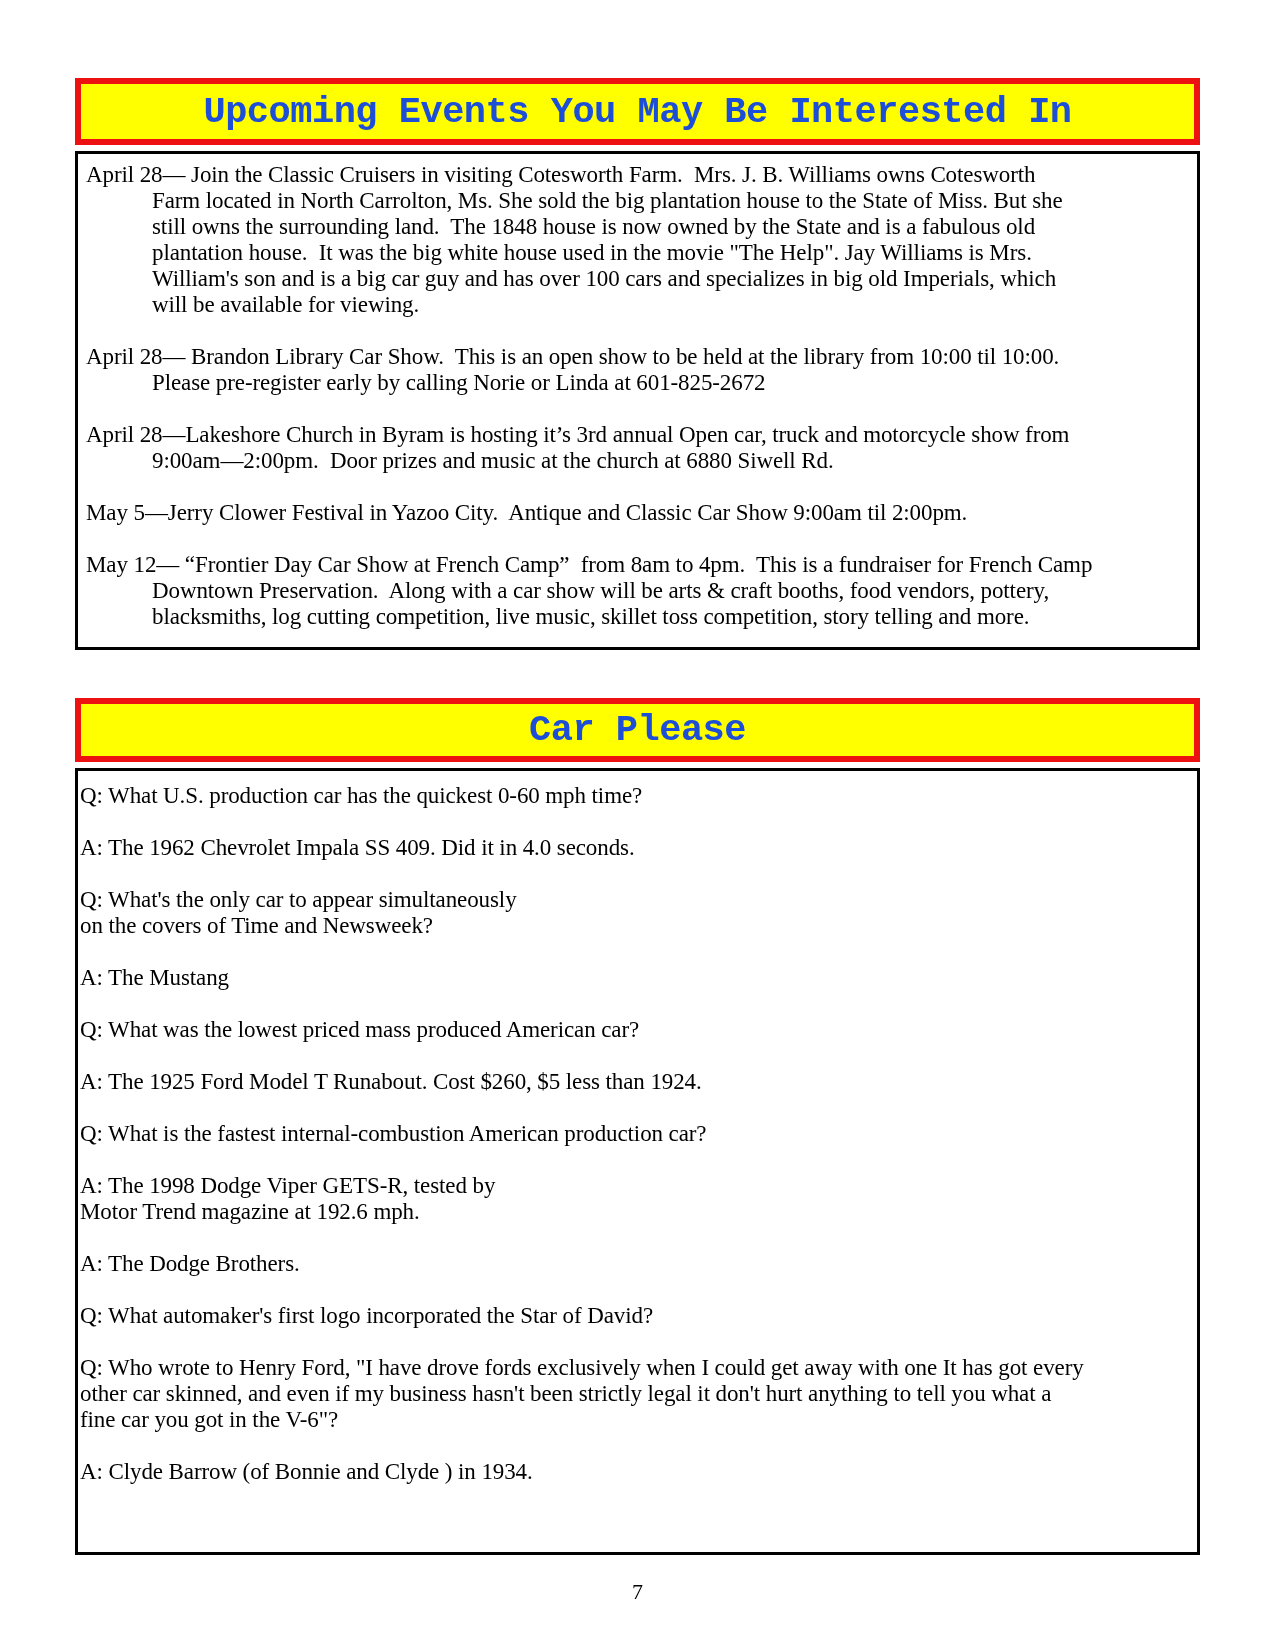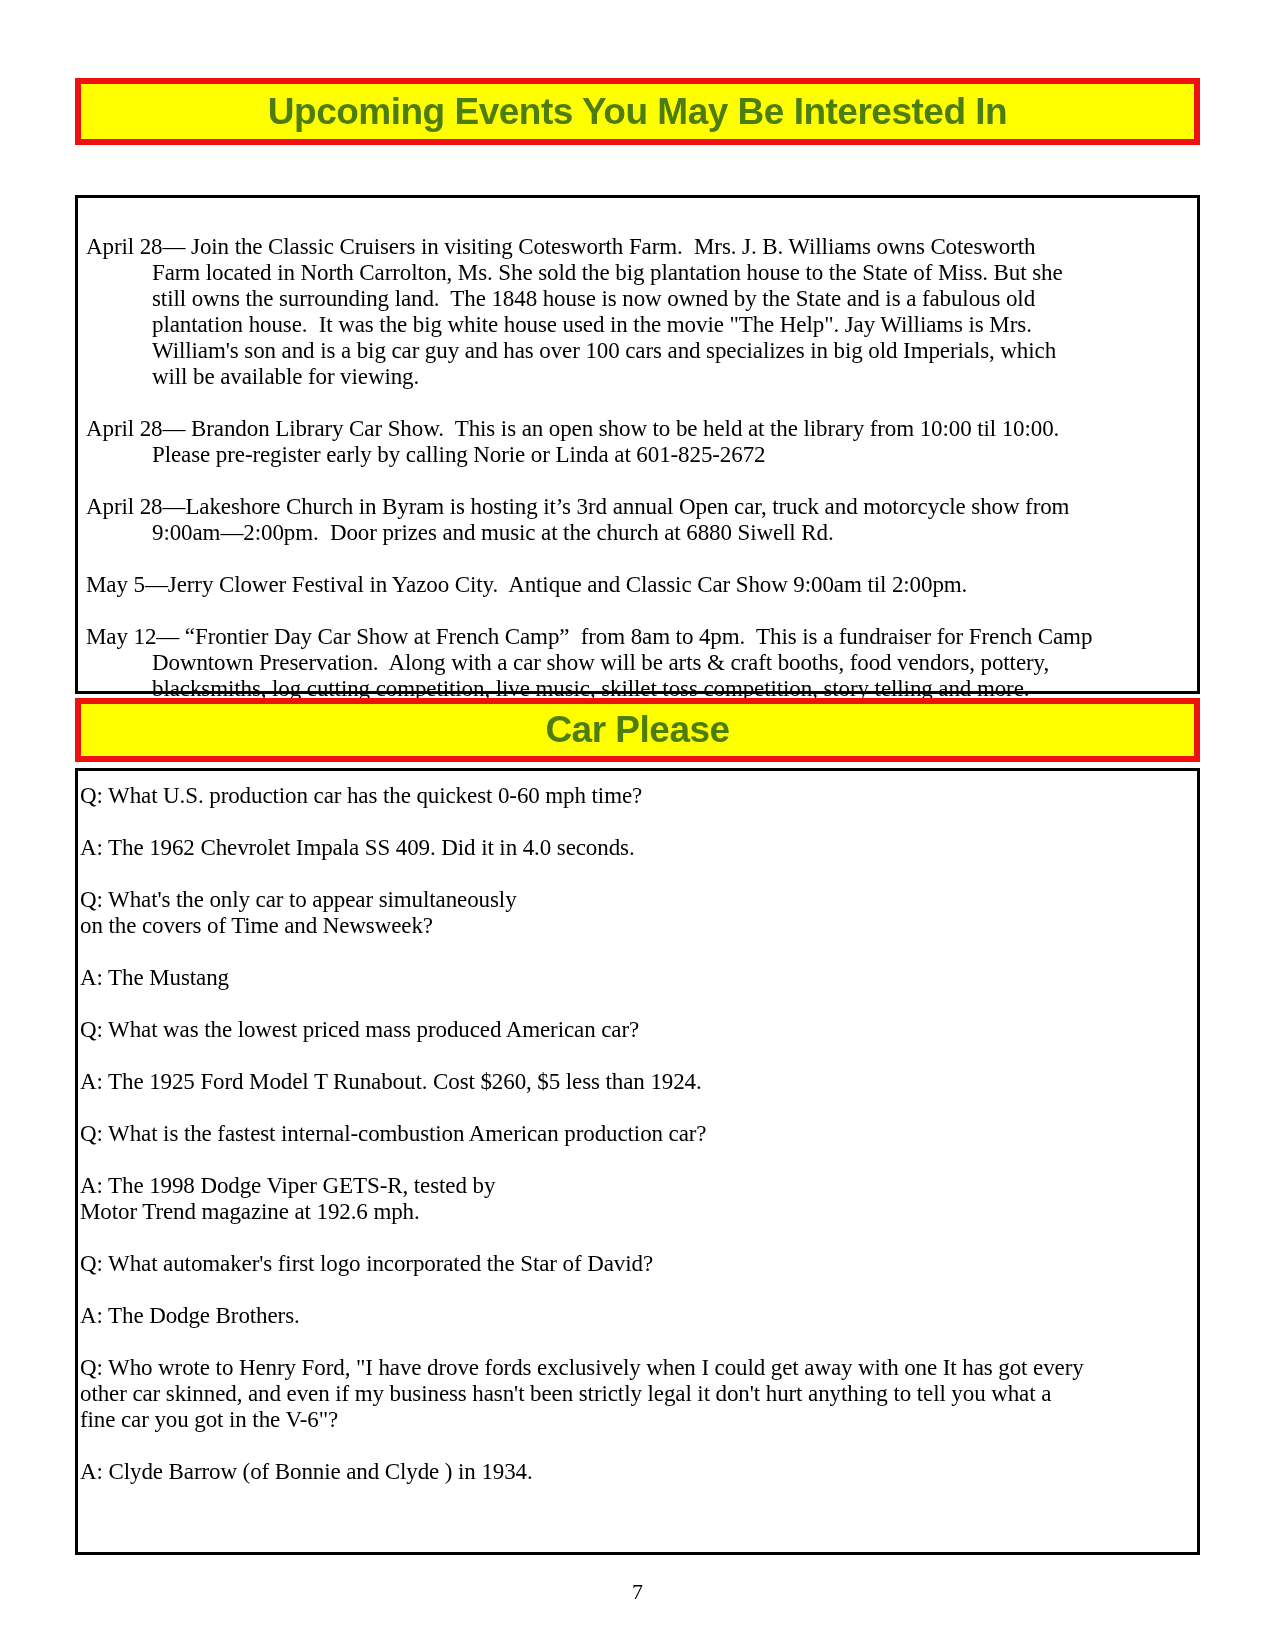--- a/index.html
+++ b/index.html
@@ -23,40 +23,39 @@
     box-sizing: border-box;
     background: #ffff00;
     border: 6px solid #ee1111;
     display: flex;
     align-items: center;
     justify-content: center;
   }
   #banner-events { top: 78px; height: 67px; }
   #banner-trivia { top: 698px; height: 64px; }
   .banner-title {
-    font-family: Liberation Sans, sans-serif;
+    font-family: Liberation Mono, monospace;
     font-weight: bold;
     font-size: 37px;
     letter-spacing: -0.5px;
-    color: #4d7c0f;
+    color: #1d4ed8;
     white-space: nowrap;
   }
   .content-box {
     position: absolute;
     left: 75px;
     width: 1125px;
     box-sizing: border-box;
     background: #ffffff;
     border: 3px solid #000000;
   }
   #events-box {
     top: 151px;
     height: 499px;
-    padding: 36px 6px 0 8px;
-    margin-top: 44px;
+    padding: 8px 6px 0 8px;
   }
   #trivia-box {
     top: 768px;
     height: 787px;
     padding: 12px 6px 0 2px;
   }
   .event {
     margin: 0 0 26px 0;
     font-size: 23px;
     line-height: 26px;
@@ -116,22 +115,22 @@
     <p class="qa">Q: What U.S. production car has the quickest 0-60 mph time?</p>
     <p class="qa">A: The 1962 Chevrolet Impala SS 409. Did it in 4.0 seconds.</p>
     <p class="qa">Q: What's the only car to appear simultaneously
 on the covers of Time and Newsweek?</p>
     <p class="qa">A: The Mustang</p>
     <p class="qa">Q: What was the lowest priced mass produced American car?</p>
     <p class="qa">A: The 1925 Ford Model T Runabout. Cost $260, $5 less than 1924.</p>
     <p class="qa">Q: What is the fastest internal-combustion American production car?</p>
     <p class="qa">A: The 1998 Dodge Viper GETS-R, tested by
 Motor Trend magazine at 192.6 mph.</p>
+    <p class="qa">A: The Dodge Brothers.</p>
     <p class="qa">Q: What automaker's first logo incorporated the Star of David?</p>
-    <p class="qa">A: The Dodge Brothers.</p>
     <p class="qa">Q: Who wrote to Henry Ford, "I have drove fords exclusively when I could get away with one It has got every
 other car skinned, and even if my business hasn't been strictly legal it don't hurt anything to tell you what a
 fine car you got in the V-6"?</p>
     <p class="qa">A: Clyde Barrow (of Bonnie and Clyde ) in 1934.</p>
   </div>
 
   <div class="page-number">7</div>
 
 </div>
 

